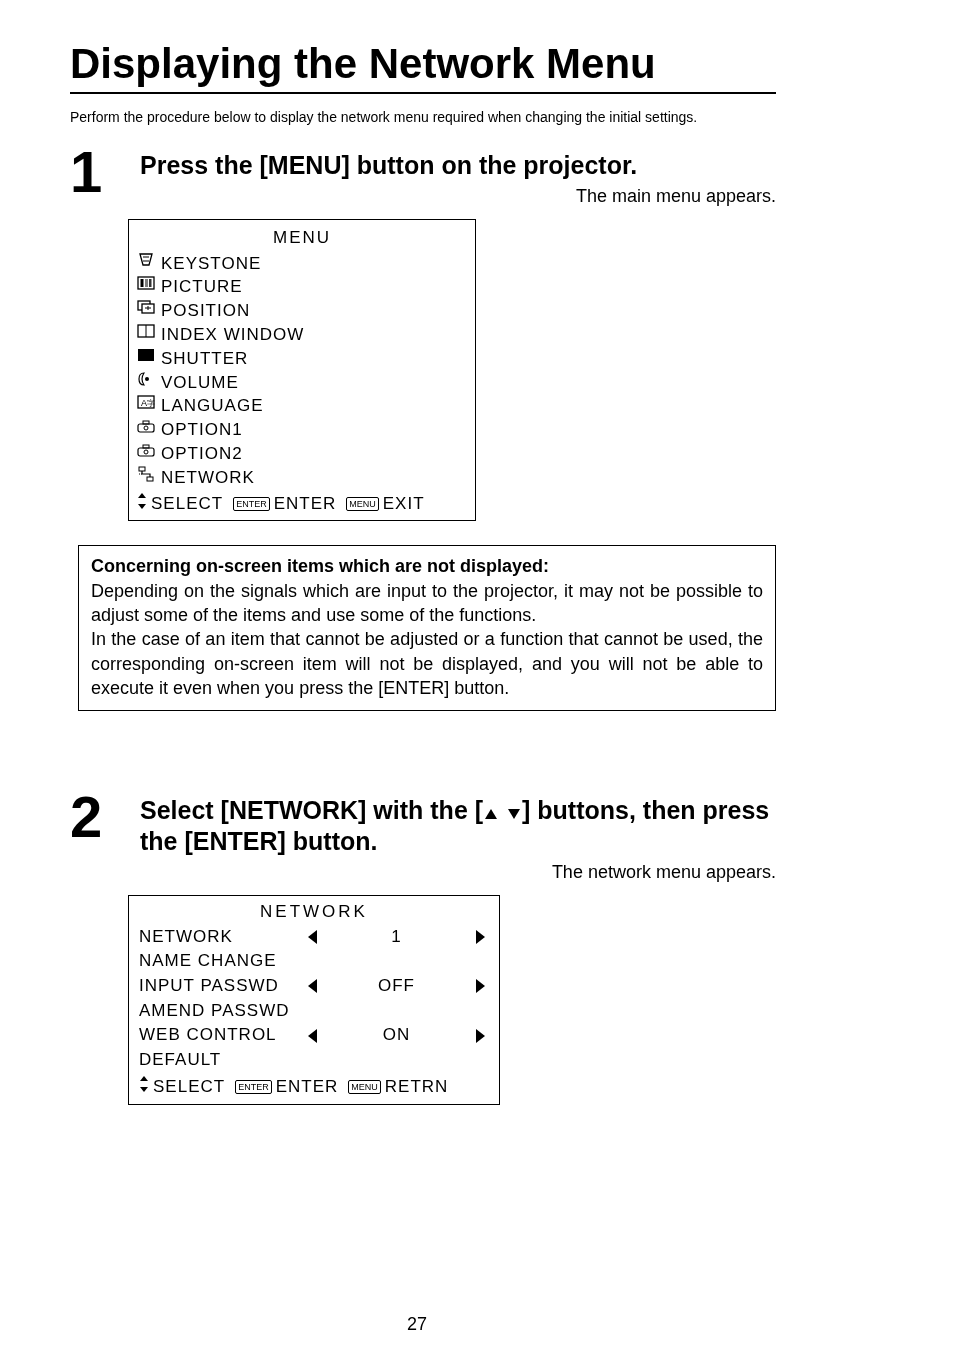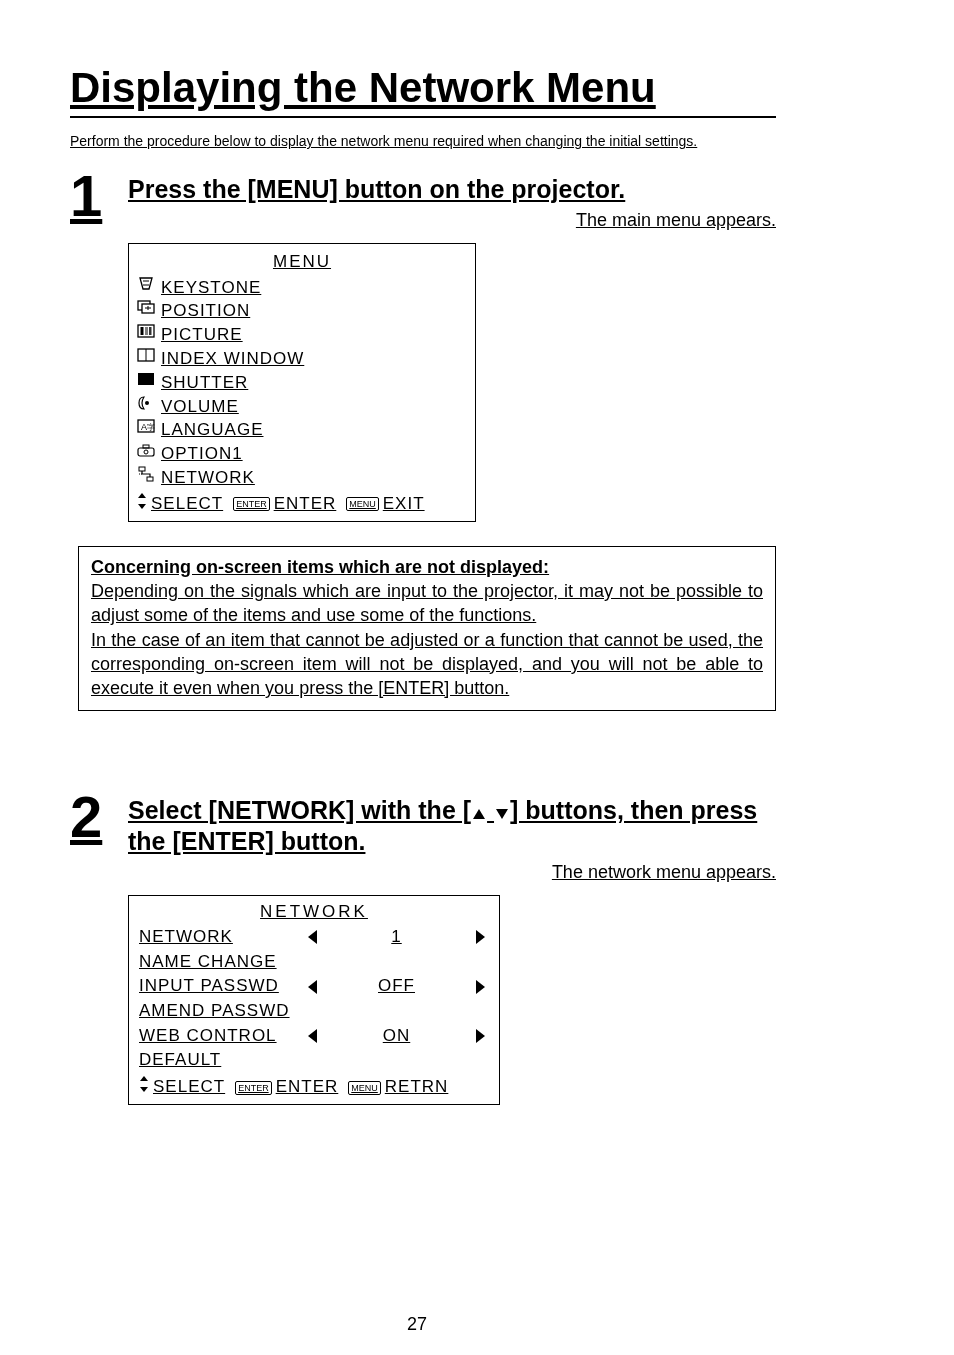--- a/index.html
+++ b/index.html
@@ -5,24 +5,23 @@
   body {
     margin: 0;
     padding: 0;
     background: #fff;
     font-family: Arial, Helvetica, sans-serif;
     color: #000;
   }
   .page {
     width: 846px;
     min-height: 1355px;
-    padding: 64px 70px 30px 70px;
+    padding: 40px 70px 30px 70px;
     box-sizing: border-box;
     position: relative;
-    text-decoration: underline;
   }
   .title {
     font-size: 42px;
     font-weight: bold;
     margin: 0 0 4px 0;
     line-height: 1.15;
   }
   .title-rule {
     border: 0;
     border-top: 2px solid #000;
@@ -45,21 +44,21 @@
     min-width: 58px;
     text-align: left;
   }
   .step-body {
     flex: 1;
     padding-top: 5px;
   }
   .step-heading {
     font-size: 25px;
     font-weight: bold;
-    margin: 0 0 6px 0;
+    margin: 0 0 6px 12px;
   }
   .step-sub {
     font-size: 18px;
     margin: 0 0 12px 0;
     text-align: right;
   }
   .osd-box {
     border: 1.5px solid #000;
     width: 330px;
     margin-left: 0;
@@ -181,41 +180,41 @@
                 <path d="M3 2 L15 2 L12 13 L6 13 Z" fill="none" stroke="#000" stroke-width="1.3"></path>
                 <line x1="6" y1="5" x2="12" y2="5" stroke="#000"></line>
                 <line x1="6" y1="9" x2="12" y2="9" stroke="#000"></line>
               </svg>
           </span>
           <span>KEYSTONE</span>
         </div>
         <div class="osd-row">
           <span class="osd-icon">
             <svg width="18" height="16">
-                <rect x="1" y="2" width="12" height="9" fill="none" stroke="#000" stroke-width="1.3"></rect>
-                <rect x="5" y="5" width="12" height="9" fill="#fff" stroke="#000" stroke-width="1.3"></rect>
-                <path d="M8 9 h6 M11 7 v4" stroke="#000"></path>
-              </svg>
-          </span>
-          <span>POSITION</span>
-        </div>
-        <div class="osd-row">
-          <span class="osd-icon">
-            <svg width="18" height="16">
                 <rect x="1" y="2" width="16" height="12" fill="none" stroke="#000" stroke-width="1.3"></rect>
                 <rect x="3.5" y="4" width="3" height="8" fill="#000"></rect>
                 <rect x="8" y="4" width="3" height="8" fill="#000" opacity="0.5"></rect>
                 <rect x="12" y="4" width="2.5" height="8" fill="#000" opacity="0.8"></rect>
               </svg>
           </span>
           <span>PICTURE</span>
         </div>
         <div class="osd-row">
           <span class="osd-icon">
             <svg width="18" height="16">
+                <rect x="1" y="2" width="12" height="9" fill="none" stroke="#000" stroke-width="1.3"></rect>
+                <rect x="5" y="5" width="12" height="9" fill="#fff" stroke="#000" stroke-width="1.3"></rect>
+                <path d="M8 9 h6 M11 7 v4" stroke="#000"></path>
+              </svg>
+          </span>
+          <span>POSITION</span>
+        </div>
+        <div class="osd-row">
+          <span class="osd-icon">
+            <svg width="18" height="16">
                 <rect x="1" y="2" width="16" height="12" fill="none" stroke="#000" stroke-width="1.3"></rect>
                 <line x1="9" y1="2" x2="9" y2="14" stroke="#000"></line>
               </svg>
           </span>
           <span>INDEX WINDOW</span>
         </div>
         <div class="osd-row">
           <span class="osd-icon">
             <svg width="18" height="16">
                 <rect x="1" y="2" width="16" height="12" fill="#000"></rect>
@@ -244,20 +243,30 @@
         </div>
         <div class="osd-row">
           <span class="osd-icon">
             <svg width="18" height="16">
                 <rect x="1" y="6" width="16" height="8" rx="2" fill="none" stroke="#000" stroke-width="1.2"></rect>
                 <rect x="6" y="3" width="6" height="3" fill="none" stroke="#000"></rect>
                 <circle cx="9" cy="10" r="2" fill="none" stroke="#000"></circle>
               </svg>
           </span>
           <span>OPTION1</span>
+        </div>
+        <div class="osd-row">
+          <span class="osd-icon">
+            <svg width="18" height="16">
+                <rect x="1" y="6" width="16" height="8" rx="2" fill="none" stroke="#000" stroke-width="1.2"></rect>
+                <rect x="6" y="3" width="6" height="3" fill="none" stroke="#000"></rect>
+                <circle cx="9" cy="10" r="2" fill="none" stroke="#000"></circle>
+              </svg>
+          </span>
+          <span>OPTION2</span>
         </div>
         <div class="osd-row">
           <span class="osd-icon">
             <svg width="18" height="16">
                 <rect x="2" y="1" width="6" height="4" fill="none" stroke="#000"></rect>
                 <rect x="10" y="11" width="6" height="4" fill="none" stroke="#000"></rect>
                 <path d="M5 5 V8 H13 V11" fill="none" stroke="#000" stroke-width="1.2"></path>
                 <line x1="2" y1="8" x2="6" y2="8" stroke="#000" stroke-dasharray="1 1"></line>
               </svg>
           </span>

